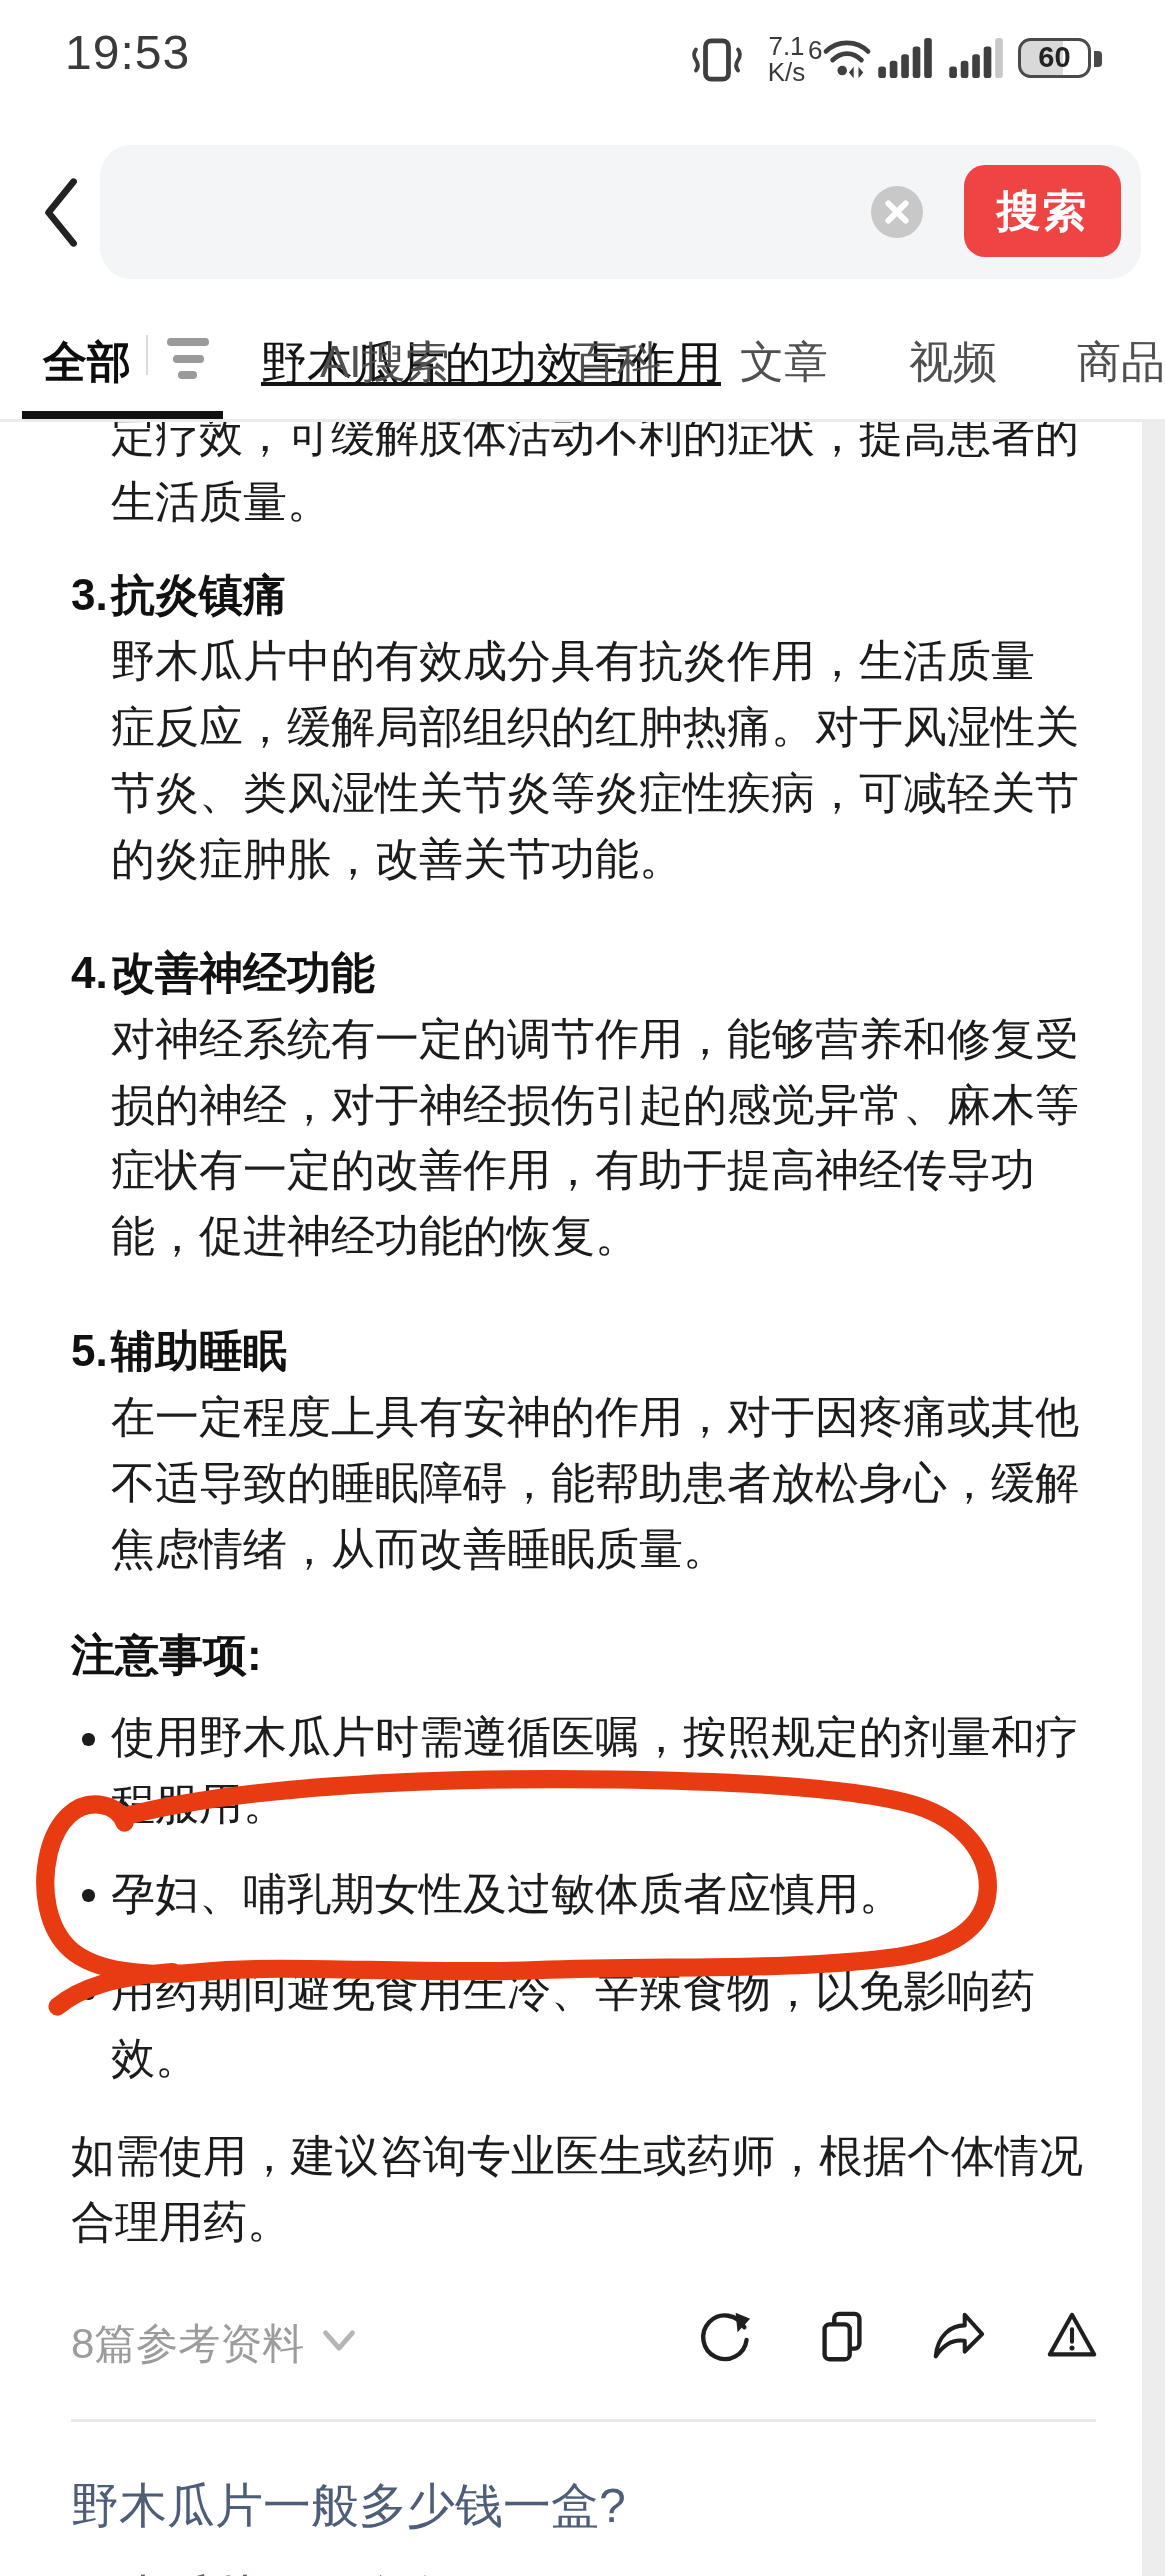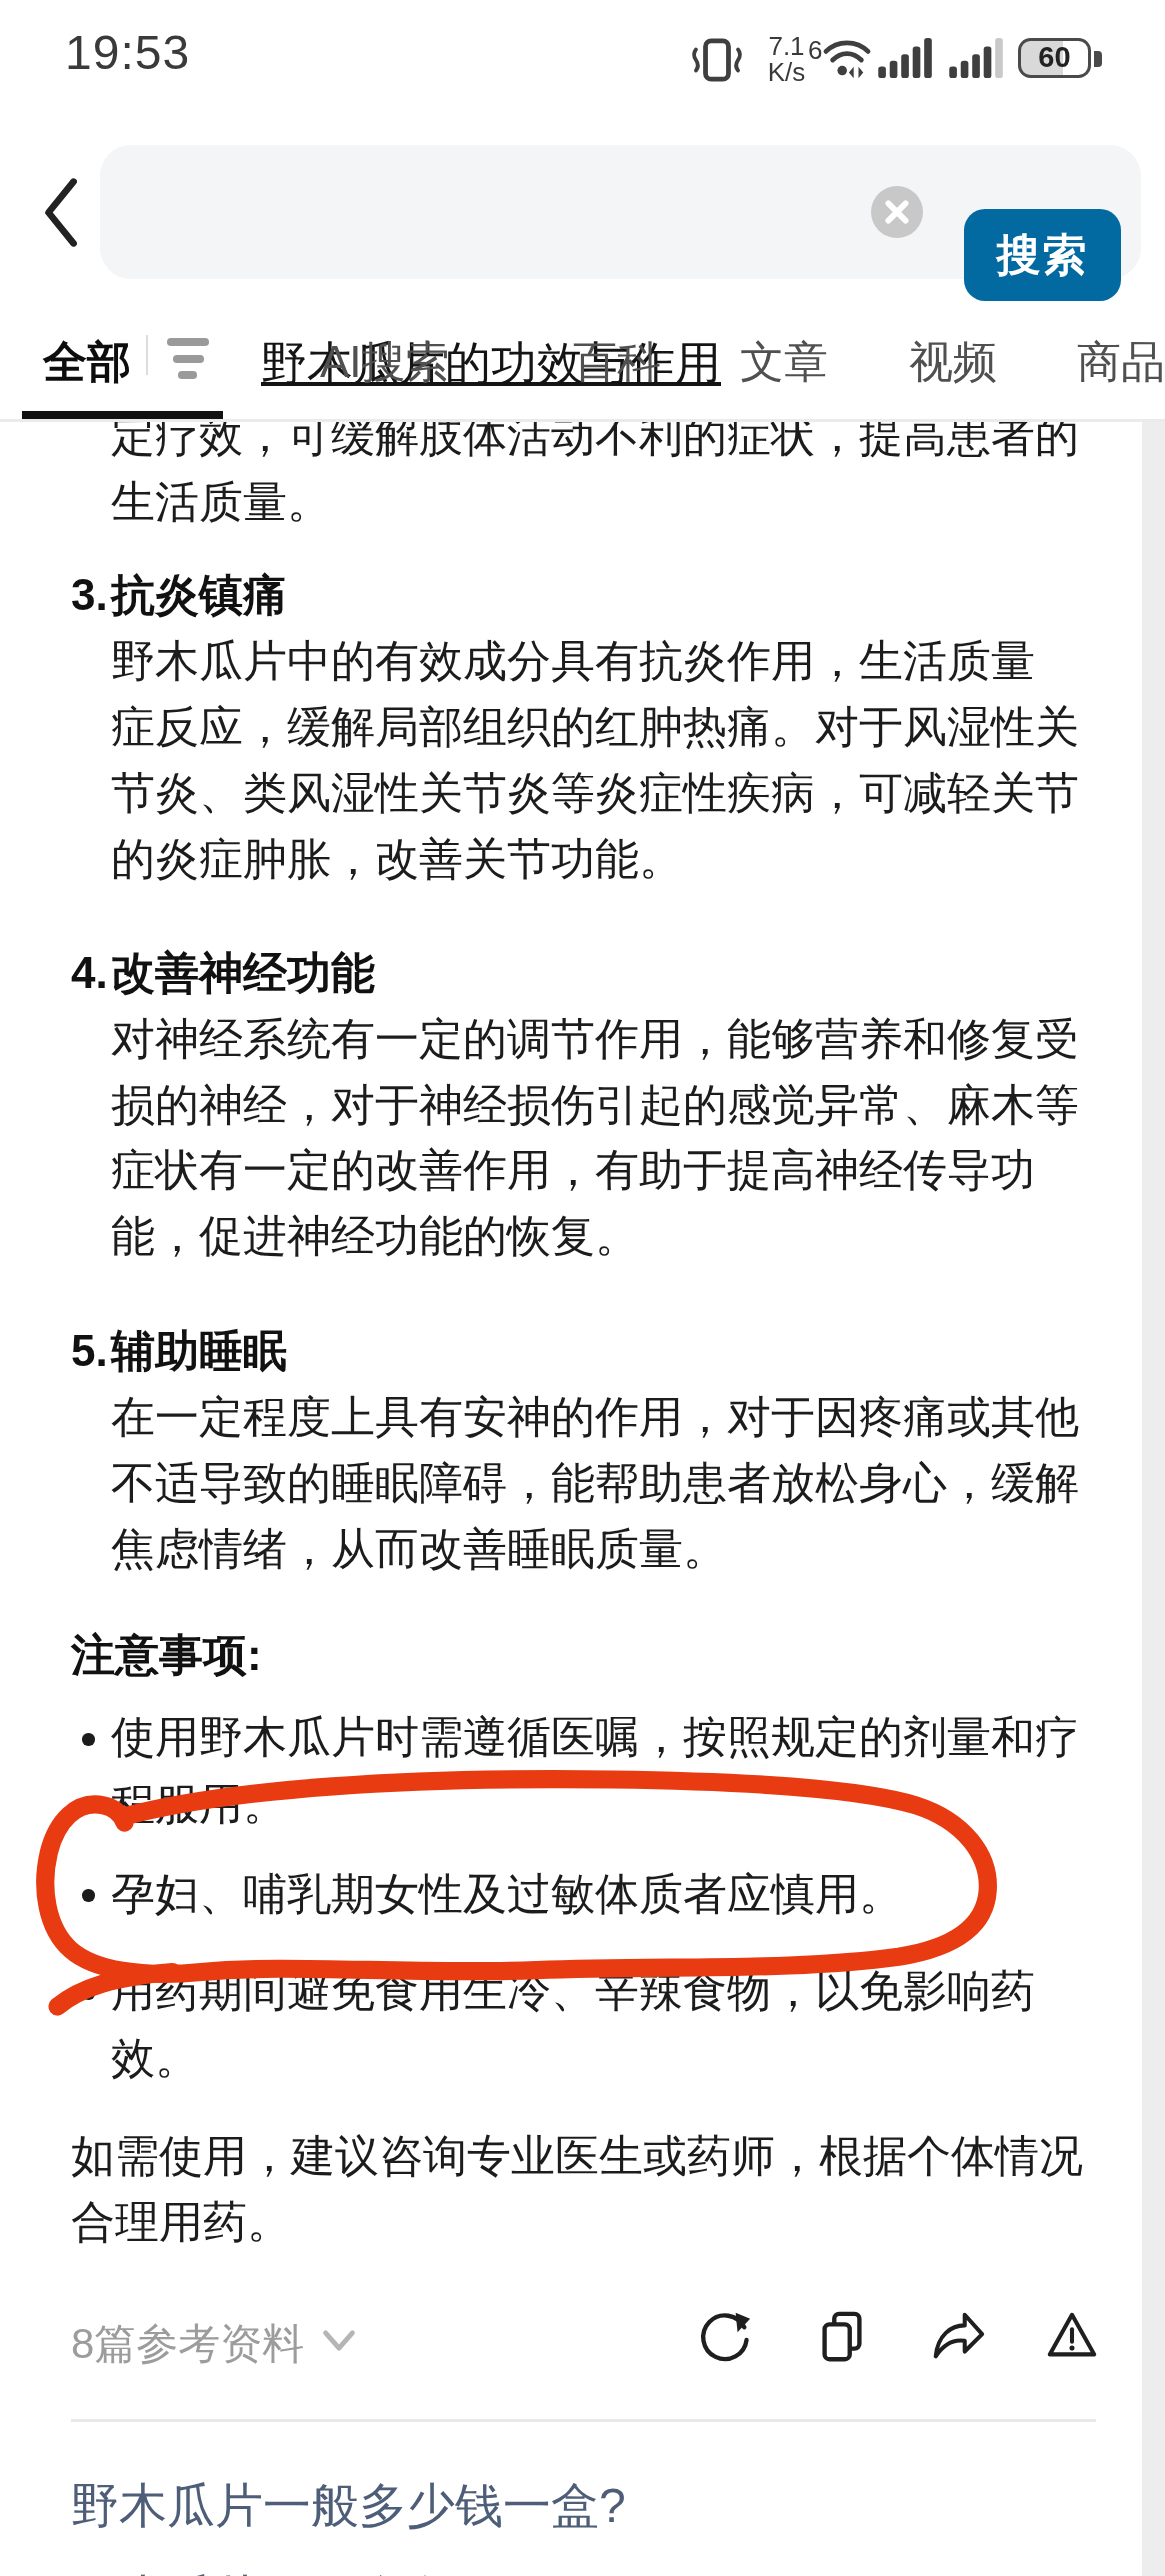--- a/index.html
+++ b/index.html
@@ -17,22 +17,22 @@
   #wifi-gen { left:808px; top:35px; font-size:26px; color:#3a3a3a; }
   #battery { left:1018px; top:38px; width:73px; height:40px; border:3.8px solid #4a4a4a; border-radius:12.5px;
              background:linear-gradient(to right,#d9d9d9 62%,#ffffff 62%); text-align:center; }
   #battery span { font-size:29px; color:#222; line-height:33px; font-weight:bold; }
   #battery-nub { left:1094px; top:51px; width:7.7px; height:16.3px; background:#4a4a4a; border-radius:0 3.8px 3.8px 0; }
 
   
   #search-field { left:100px; top:145px; width:1041px; height:134px; background:#f4f5f6; border-radius:31px; }
   #search-query { left:161px; top:188px; font-size:46px; color:#141414; white-space:nowrap;text-decoration:underline; }
   #clear-btn { left:870px; top:187px; width:52px; height:52px; border-radius:50%; background:#c8c8c8; }
-  #search-btn { left:964px; top:165px; width:157px; height:92px; border-radius:21px; background:#0369a1;
-                display:flex; align-items:center; justify-content:center;margin-top:44px; }
+  #search-btn { left:964px; top:165px; width:157px; height:92px; border-radius:21px; background:#ef4444;
+                display:flex; align-items:center; justify-content:center; }
   #search-btn span { color:#fff; font-size:44px; font-weight:bold; letter-spacing:1.9px; }
 
   
   .tab { top:333px; font-size:44px; color:#505050; white-space:nowrap; }
   .tab.active { color:#0d0d0d; font-weight:bold; }
   #tab-divider { left:146px; top:335px; width:1.9px; height:40px; background:#dcdcdc; }
   .filter-bar { background:#9a9a9a; height:7.7px; border-radius:3.8px; }
   #tab-indicator { left:22px; top:411px; width:201px; height:10.5px; background:#111; }
   #tabs-hairline { left:0; top:419px; width:1165px; height:2.9px; background:#ebebeb; }
 

